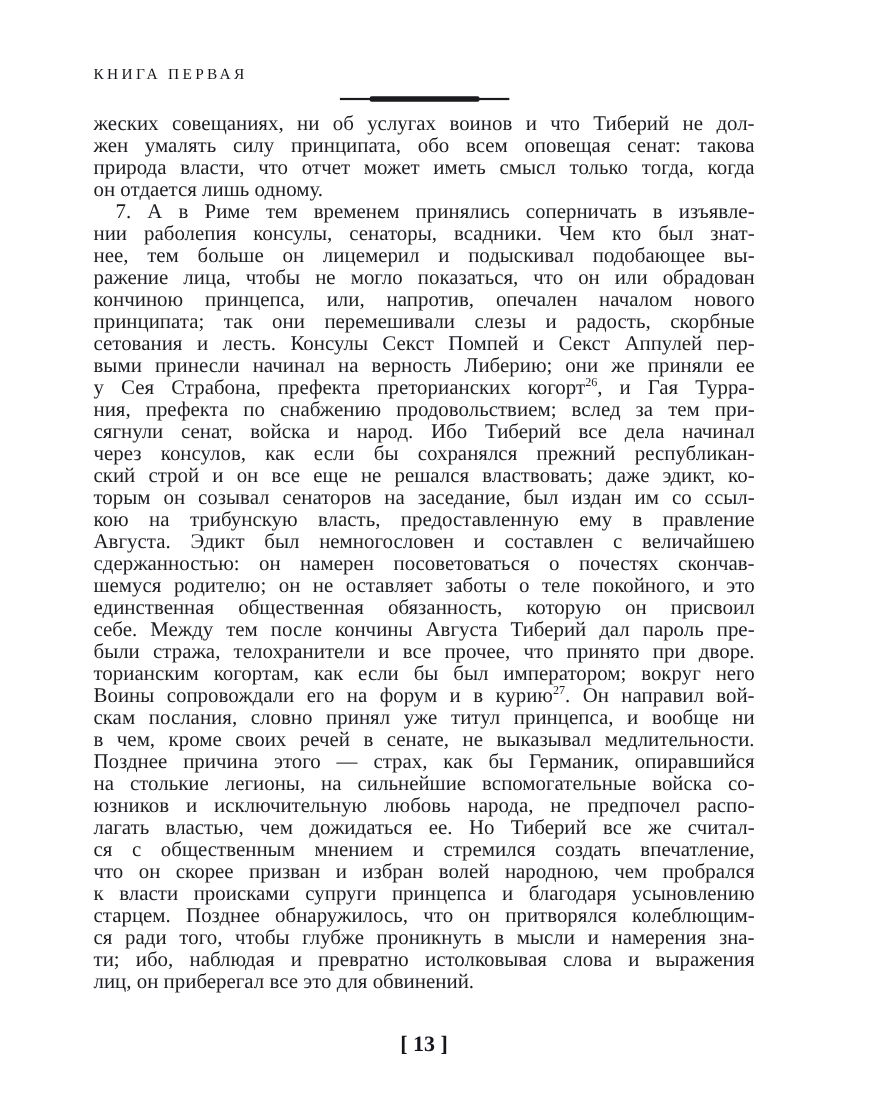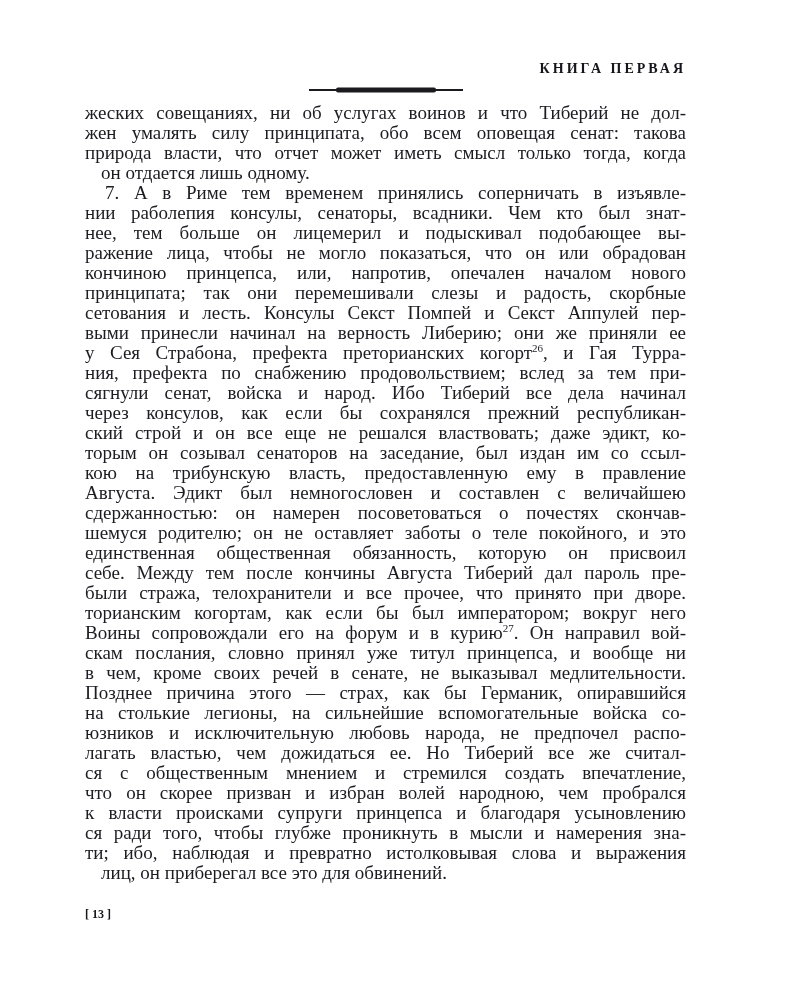--- a/index.html
+++ b/index.html
@@ -18,23 +18,23 @@
     background: var(--paper);
     color: var(--ink);
     font-family: "Liberation Serif", "DejaVu Serif", serif;
     overflow: hidden;
   }
   .running-head {
     position: absolute;
     top: 61px;
     left: 85px;
     width: 601px;
-    text-align: right;
+    text-align: left;
     font-size: 14px;
-    font-weight: bold;
+    font-weight: normal;
     letter-spacing: 3px;
     color: #15151b;
   }
   .ornament {
     position: absolute;
     top: 86px;
     left: 85px;
     width: 601px;
     height: 8px;
     display: flex;
@@ -69,37 +69,37 @@
   .para { margin: 0; }
   .line {
     text-align: justify;
     text-align-last: justify;
     -moz-text-align-last: justify;
     height: 20px;
     overflow: visible;
   }
   .line.last {
     text-align-last: left;
-    margin-left: 16px;
     -moz-text-align-last: left;
   }
   .para.indent .line.first {
     text-indent: 20px;
   }
   .line sup {
     font-size: 0.58em;
     line-height: 0;
     vertical-align: super;
   }
   .folio {
     position: absolute;
-    top: 907px;
+    top: 938px;
     left: 85px;
     width: 601px;
-    font-size: 12px;
+    text-align: center;
+    font-size: 20px;
     font-weight: bold;
     color: #15151b;
   }
 </style>
 </head>
 <body>
 
 <div class="page">
   <div class="running-head">КНИГА ПЕРВАЯ</div>
 
@@ -142,20 +142,21 @@
         <div class="line">Воины сопровождали его на форум и в курию<sup>27</sup>. Он направил вой-</div>
         <div class="line">скам послания, словно принял уже титул принцепса, и вообще ни</div>
         <div class="line">в чем, кроме своих речей в сенате, не выказывал медлительности.</div>
         <div class="line">Позднее причина этого — страх, как бы Германик, опиравшийся</div>
         <div class="line">на столькие легионы, на сильнейшие вспомогательные войска со-</div>
         <div class="line">юзников и исключительную любовь народа, не предпочел распо-</div>
         <div class="line">лагать властью, чем дожидаться ее. Но Тиберий все же считал-</div>
         <div class="line">ся с общественным мнением и стремился создать впечатление,</div>
         <div class="line">что он скорее призван и избран волей народною, чем пробрался</div>
         <div class="line">к власти происками супруги принцепса и благодаря усыновлению</div>
+        <div class="line">старцем. Позднее обнаружилось, что он притворялся колеблющим-</div>
         <div class="line">ся ради того, чтобы глубже проникнуть в мысли и намерения зна-</div>
         <div class="line">ти; ибо, наблюдая и превратно истолковывая слова и выражения</div>
         <div class="line last">лиц, он приберегал все это для обвинений.</div>
       </div>
     </div>
 
   <div class="folio">[ 13 ]</div>
 </div>
 
 </body></html>

